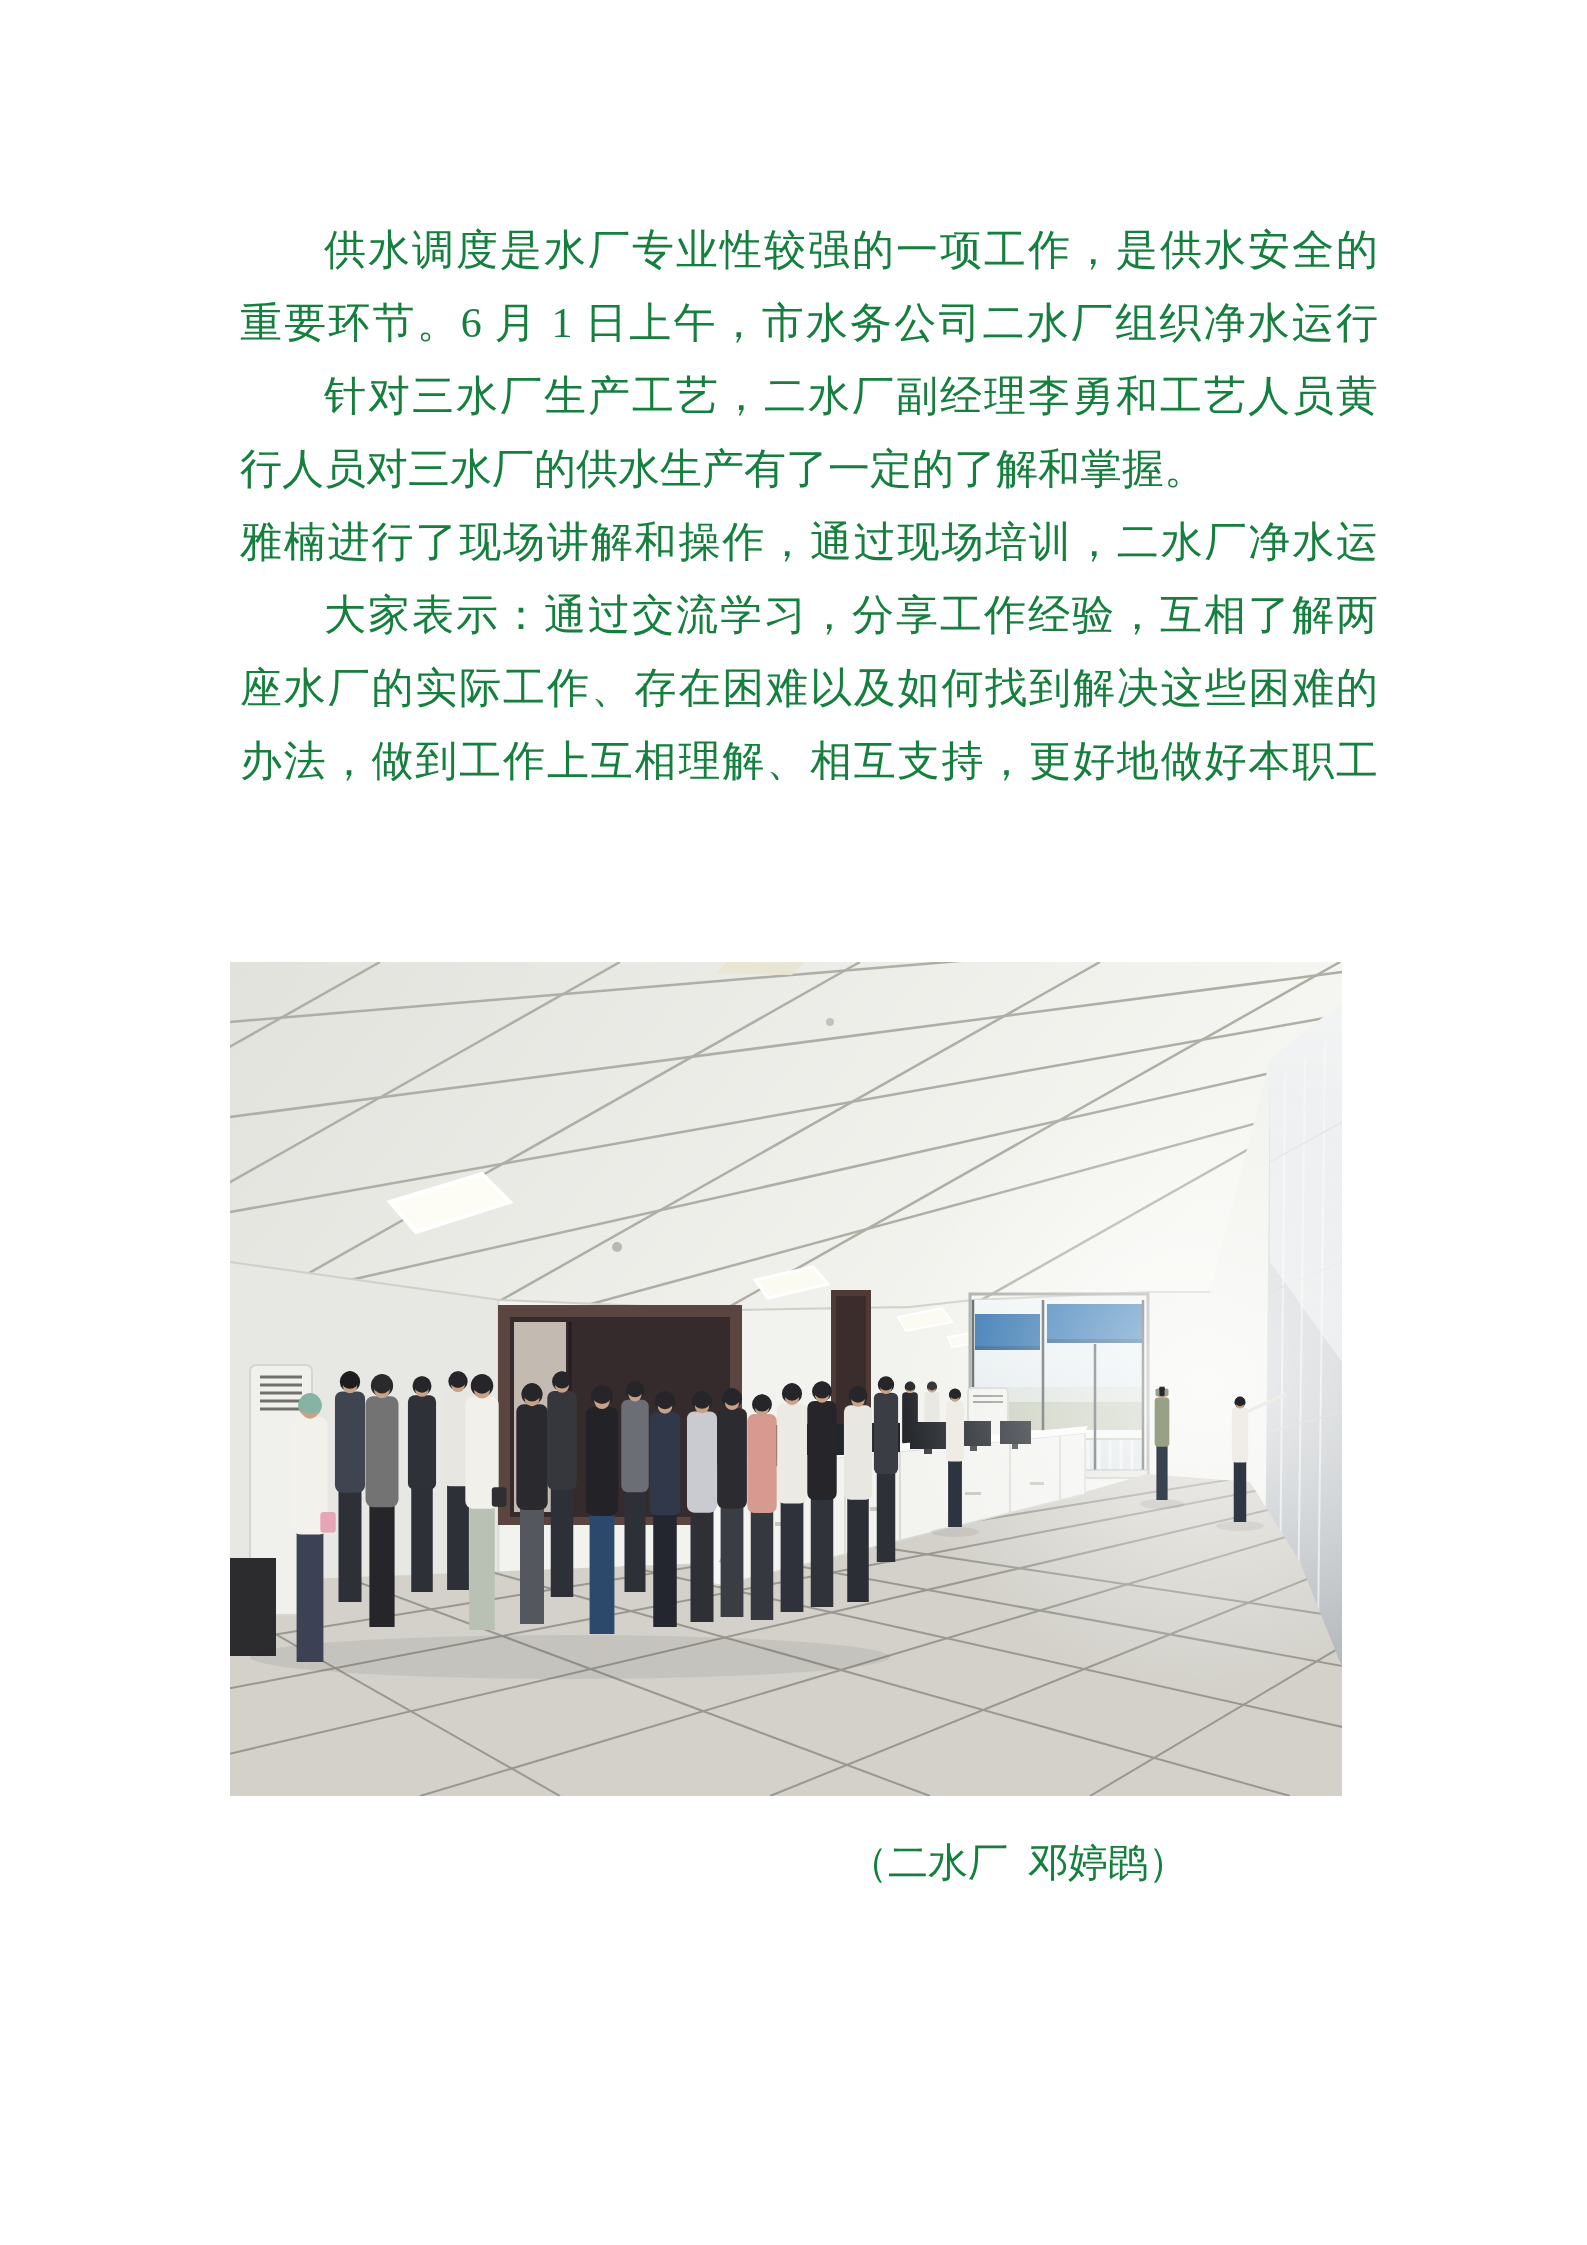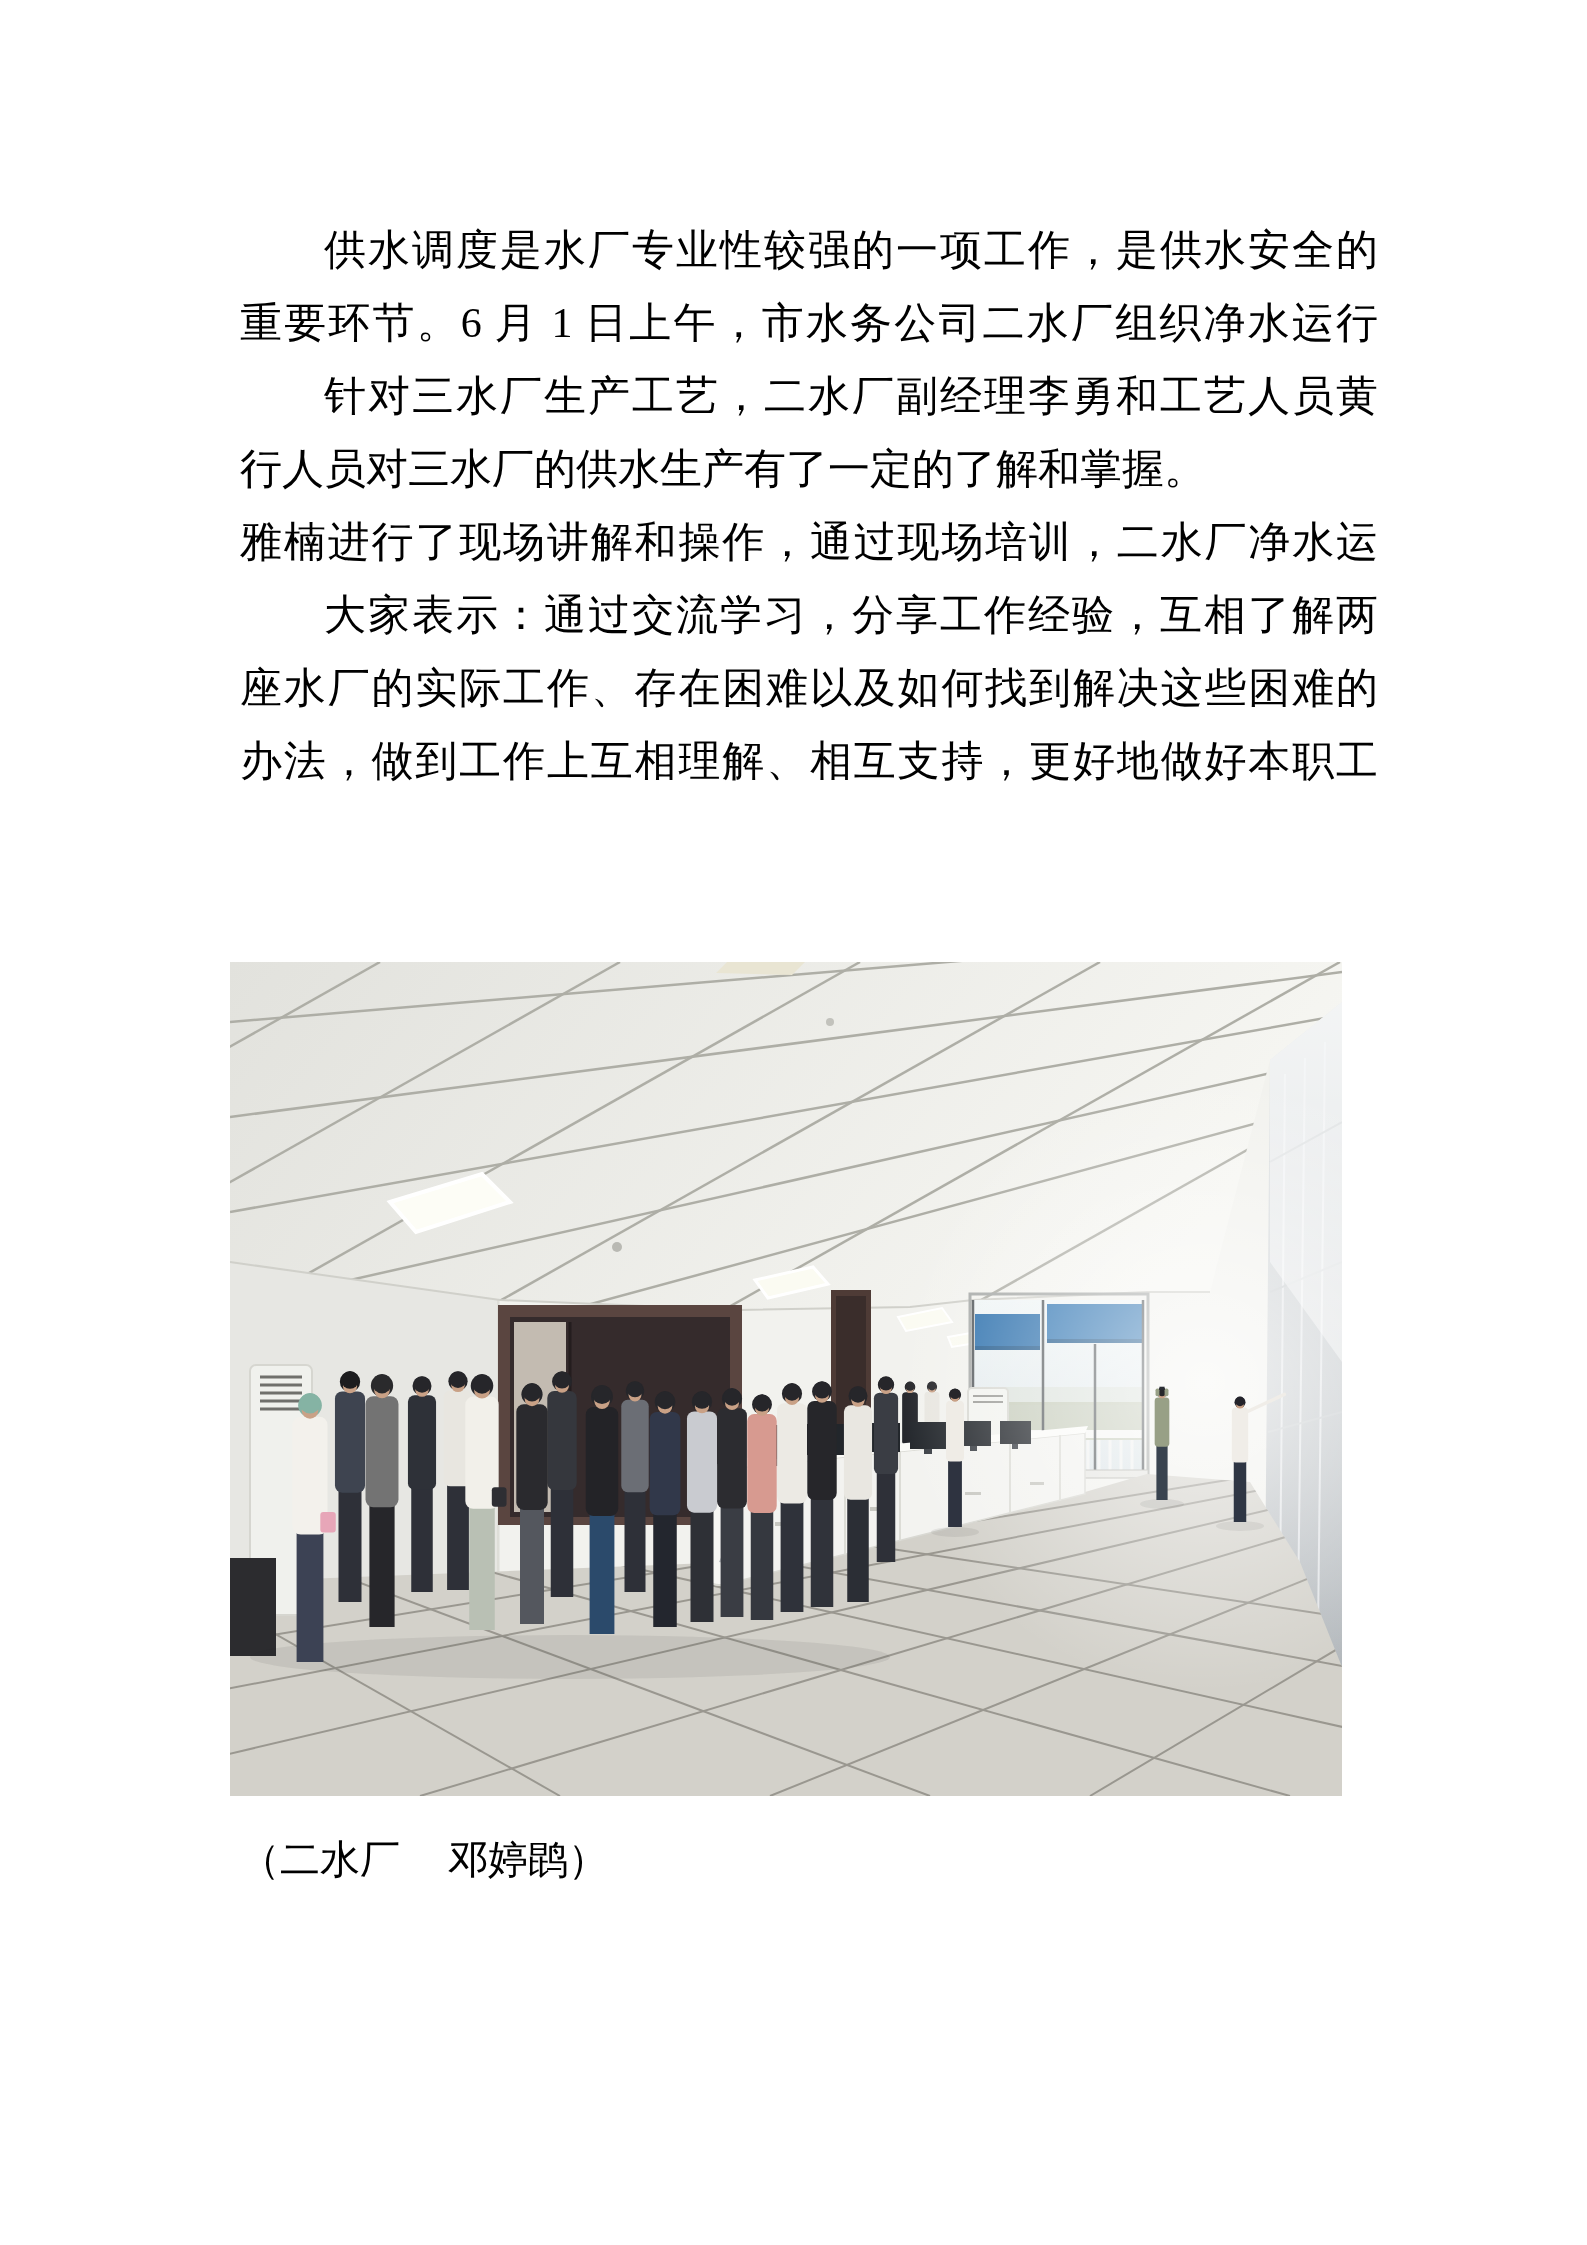--- a/index.html
+++ b/index.html
@@ -2,38 +2,37 @@
 <html><head>
 <meta charset="utf-8">
 <style>
   html,body{margin:0;padding:0;background:#ffffff;}
   .page{
     position:relative;
     width:1587px;height:2245px;
     background:#ffffff;
     overflow:hidden;
     font-family:"Liberation Serif","DejaVu Serif",serif;
-    color:#000000;
+    color:#15803d;
   }
   .article{
     position:absolute;left:240px;top:214px;width:1138px;
     font-size:42px;
   }
   .ln{height:73px;line-height:73px;overflow:hidden;}
   .fill{text-align:justify;text-align-last:justify;word-break:break-all;}
   .ind{text-indent:84px;}
   .photo{
     position:absolute;left:230px;top:962px;width:1112px;height:834px;
   }
   .photo svg{display:block;}
   .caption{
     position:absolute;left:240px;top:1826px;width:1138px;box-sizing:border-box;
-    padding-right:190px;text-align:left;font-size:40px;line-height:73px;
+    padding-right:190px;text-align:right;font-size:40px;line-height:73px;
     white-space:pre;
-    font-family:Liberation Mono, monospace;
   }
 </style>
 </head>
 <body>
 
 <div class="page">
 
   <div class="article">
     <div class="ln fill ind">供水调度是水厂专业性较强的一项工作，是供水安全的</div>
     <div class="ln fill">重要环节。6 月 1 日上午，市水务公司二水厂组织净水运行</div>

